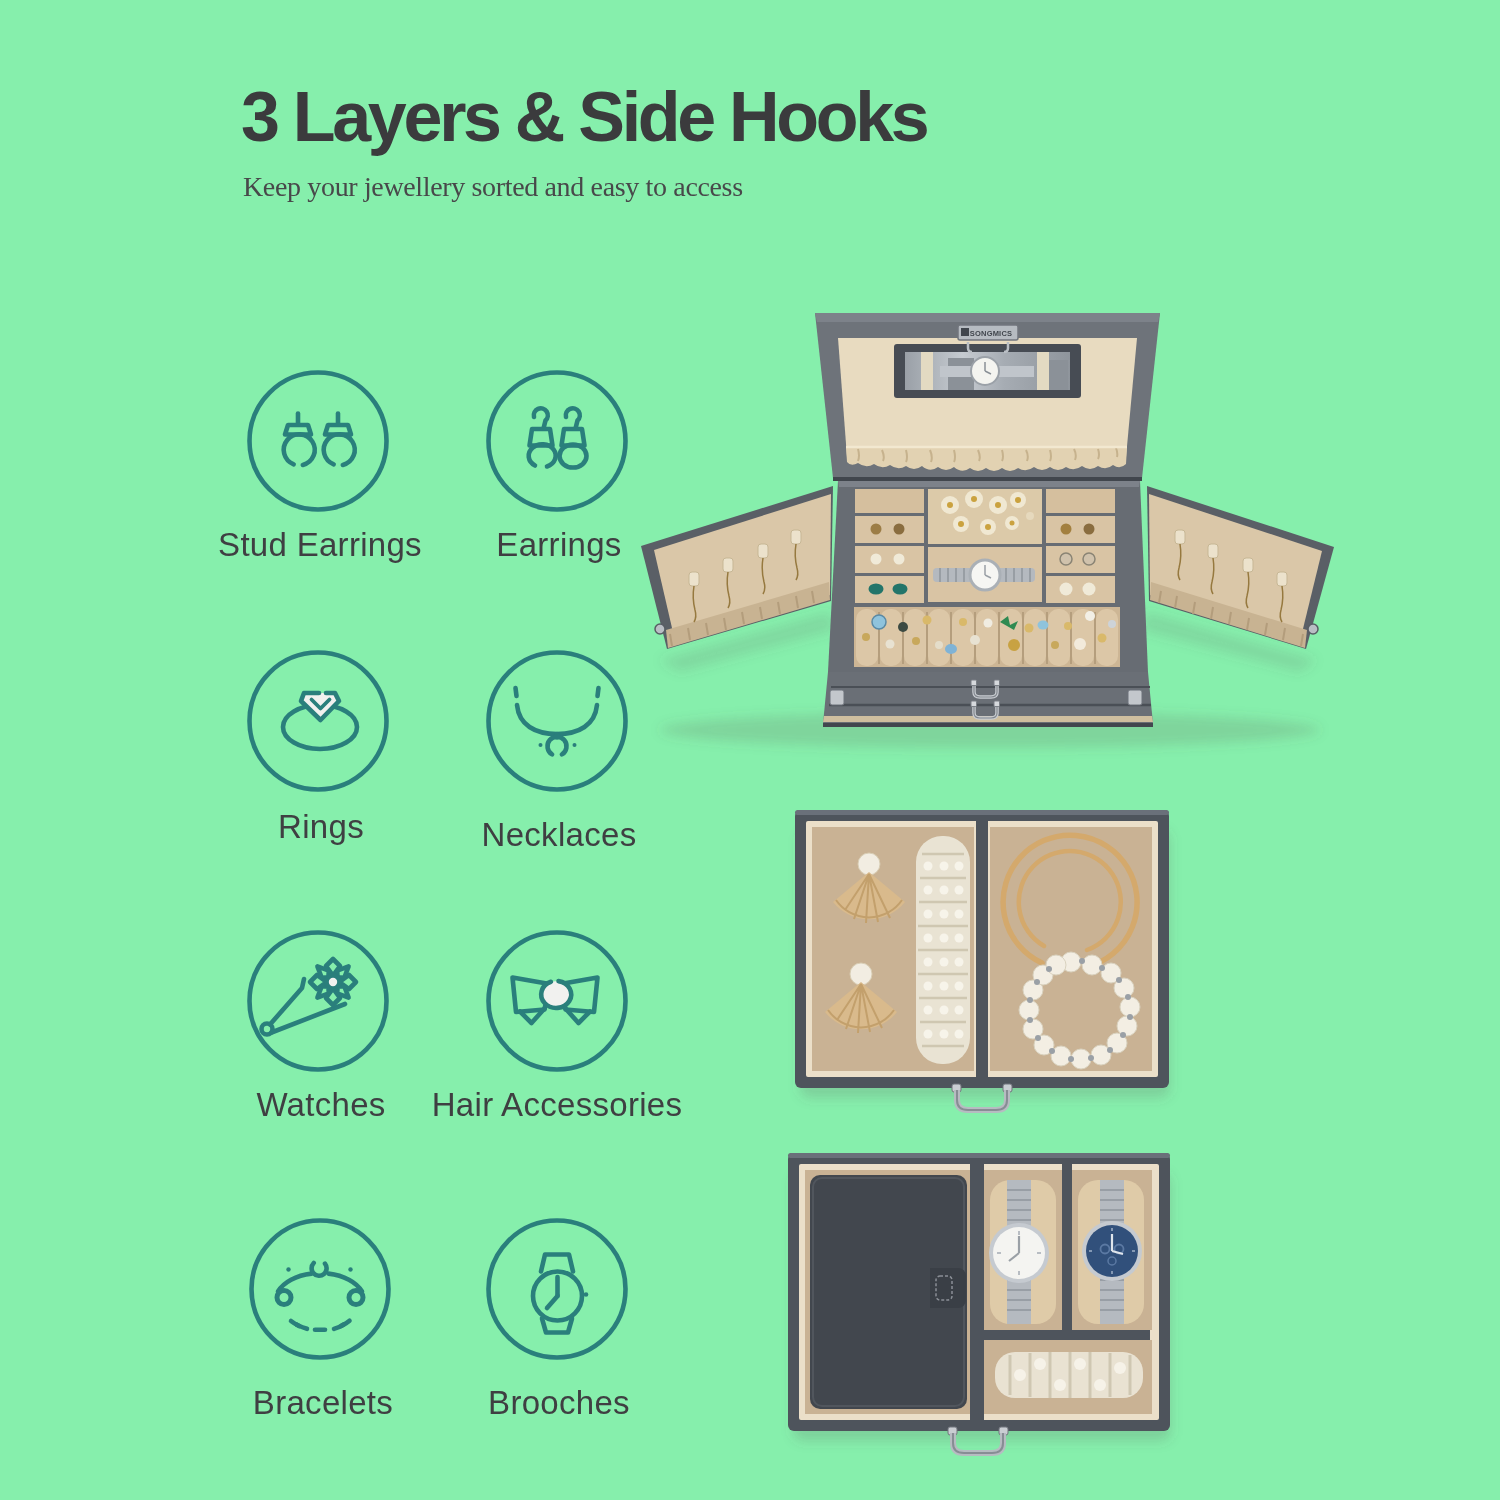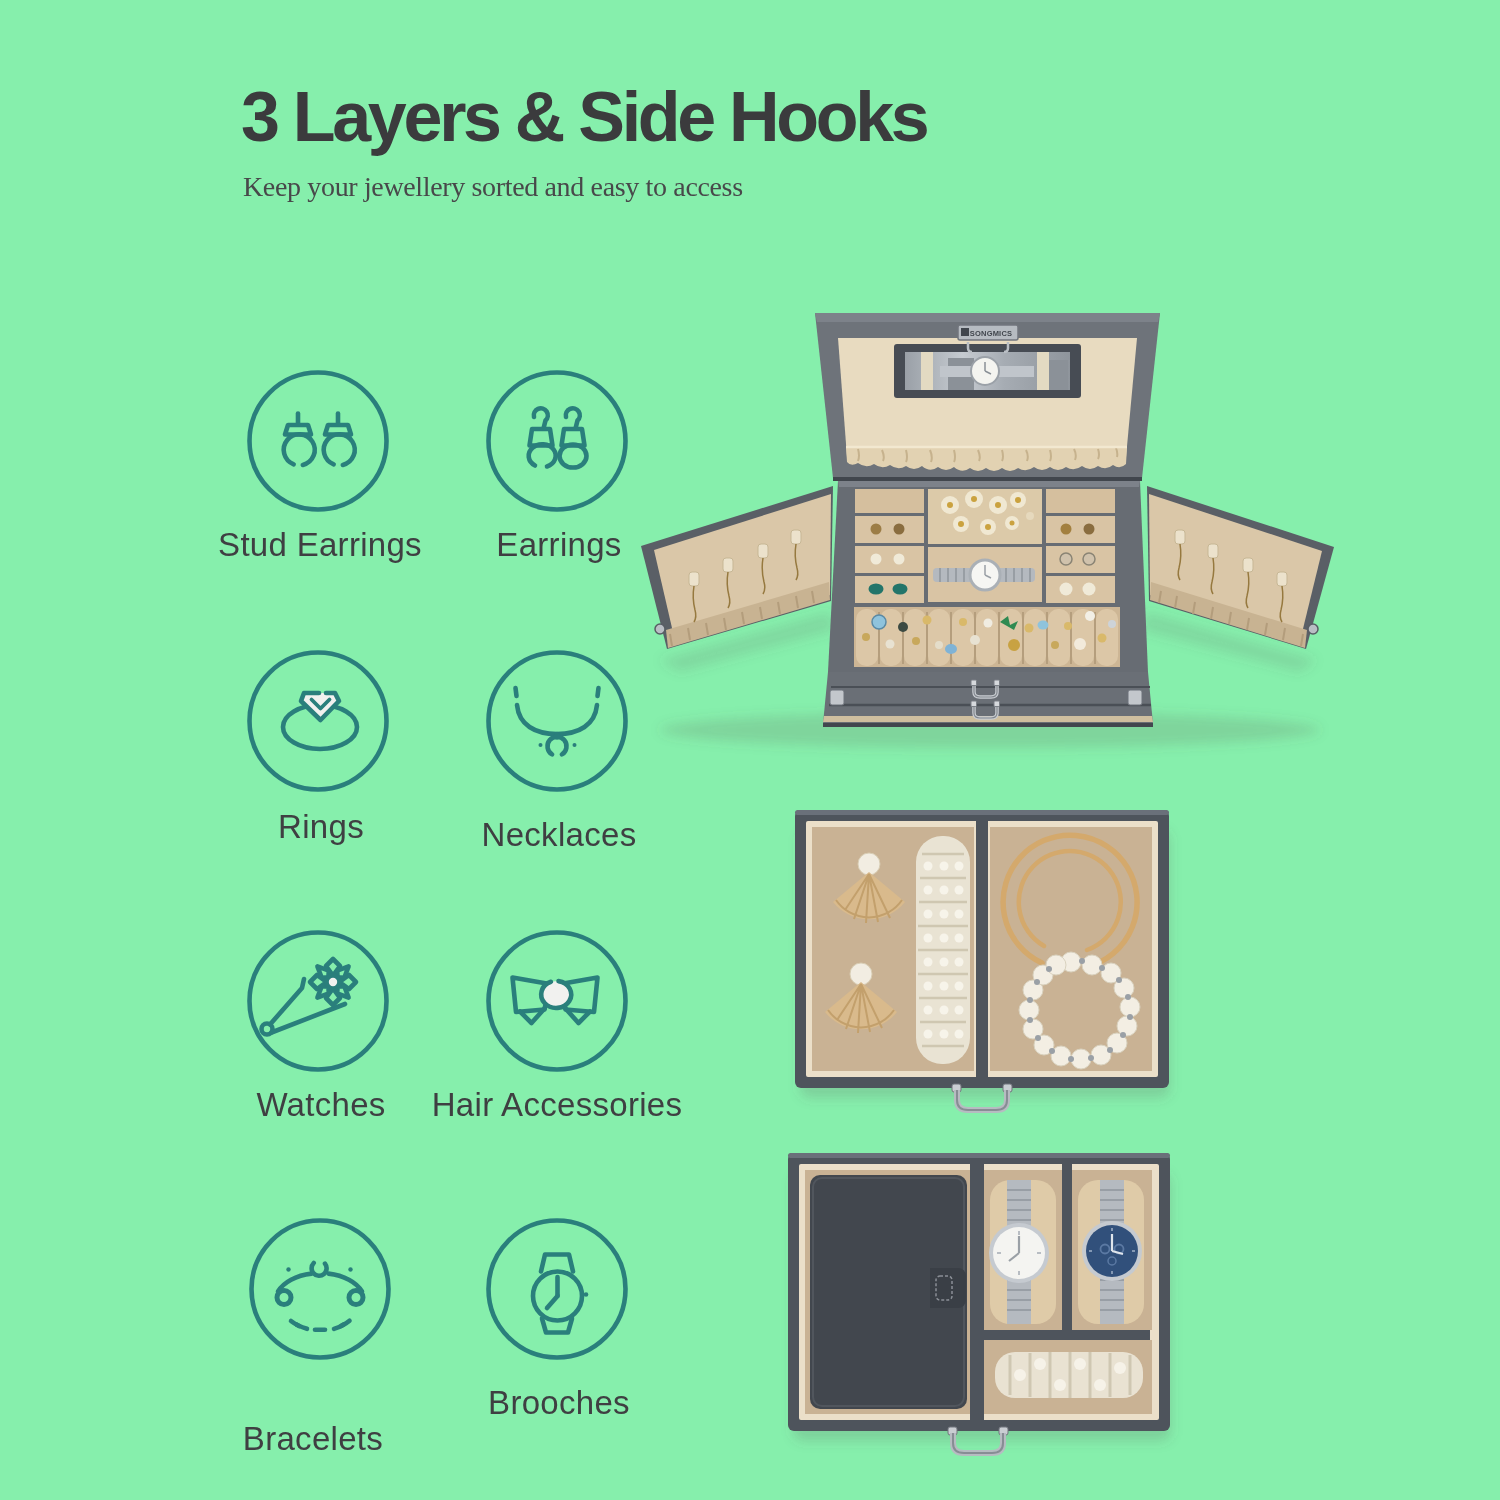--- a/index.html
+++ b/index.html
@@ -125,21 +125,21 @@
   <div class="label" style="left:559px;top:526px;">Earrings</div>
 
   <div class="label" style="left:321px;top:808px;">Rings</div>
 
   <div class="label" style="left:559px;top:816px;">Necklaces</div>
 
   <div class="label" style="left:321px;top:1086px;">Watches</div>
 
   <div class="label" style="left:557px;top:1086px;">Hair Accessories</div>
 
-  <div class="label" style="left:313px;top:1384px;margin-top:36px;">Bracelets</div>
+  <div class="label" style="left:323px;top:1384px;">Bracelets</div>
 
   <div class="label" style="left:559px;top:1384px;">Brooches</div>
 
   <svg id="photos" class="abs" style="left:0;top:0;" width="1500" height="1500" viewBox="0 0 1500 1500">
     <defs>
       <filter id="soft" x="-40%" y="-40%" width="180%" height="180%">
           <feGaussianBlur stdDeviation="6"></feGaussianBlur>
         </filter>
       <linearGradient id="mirrorg" x1="0" y1="0" x2="1" y2="0">
         <stop offset="0" stop-color="#9aa0a7"></stop>

